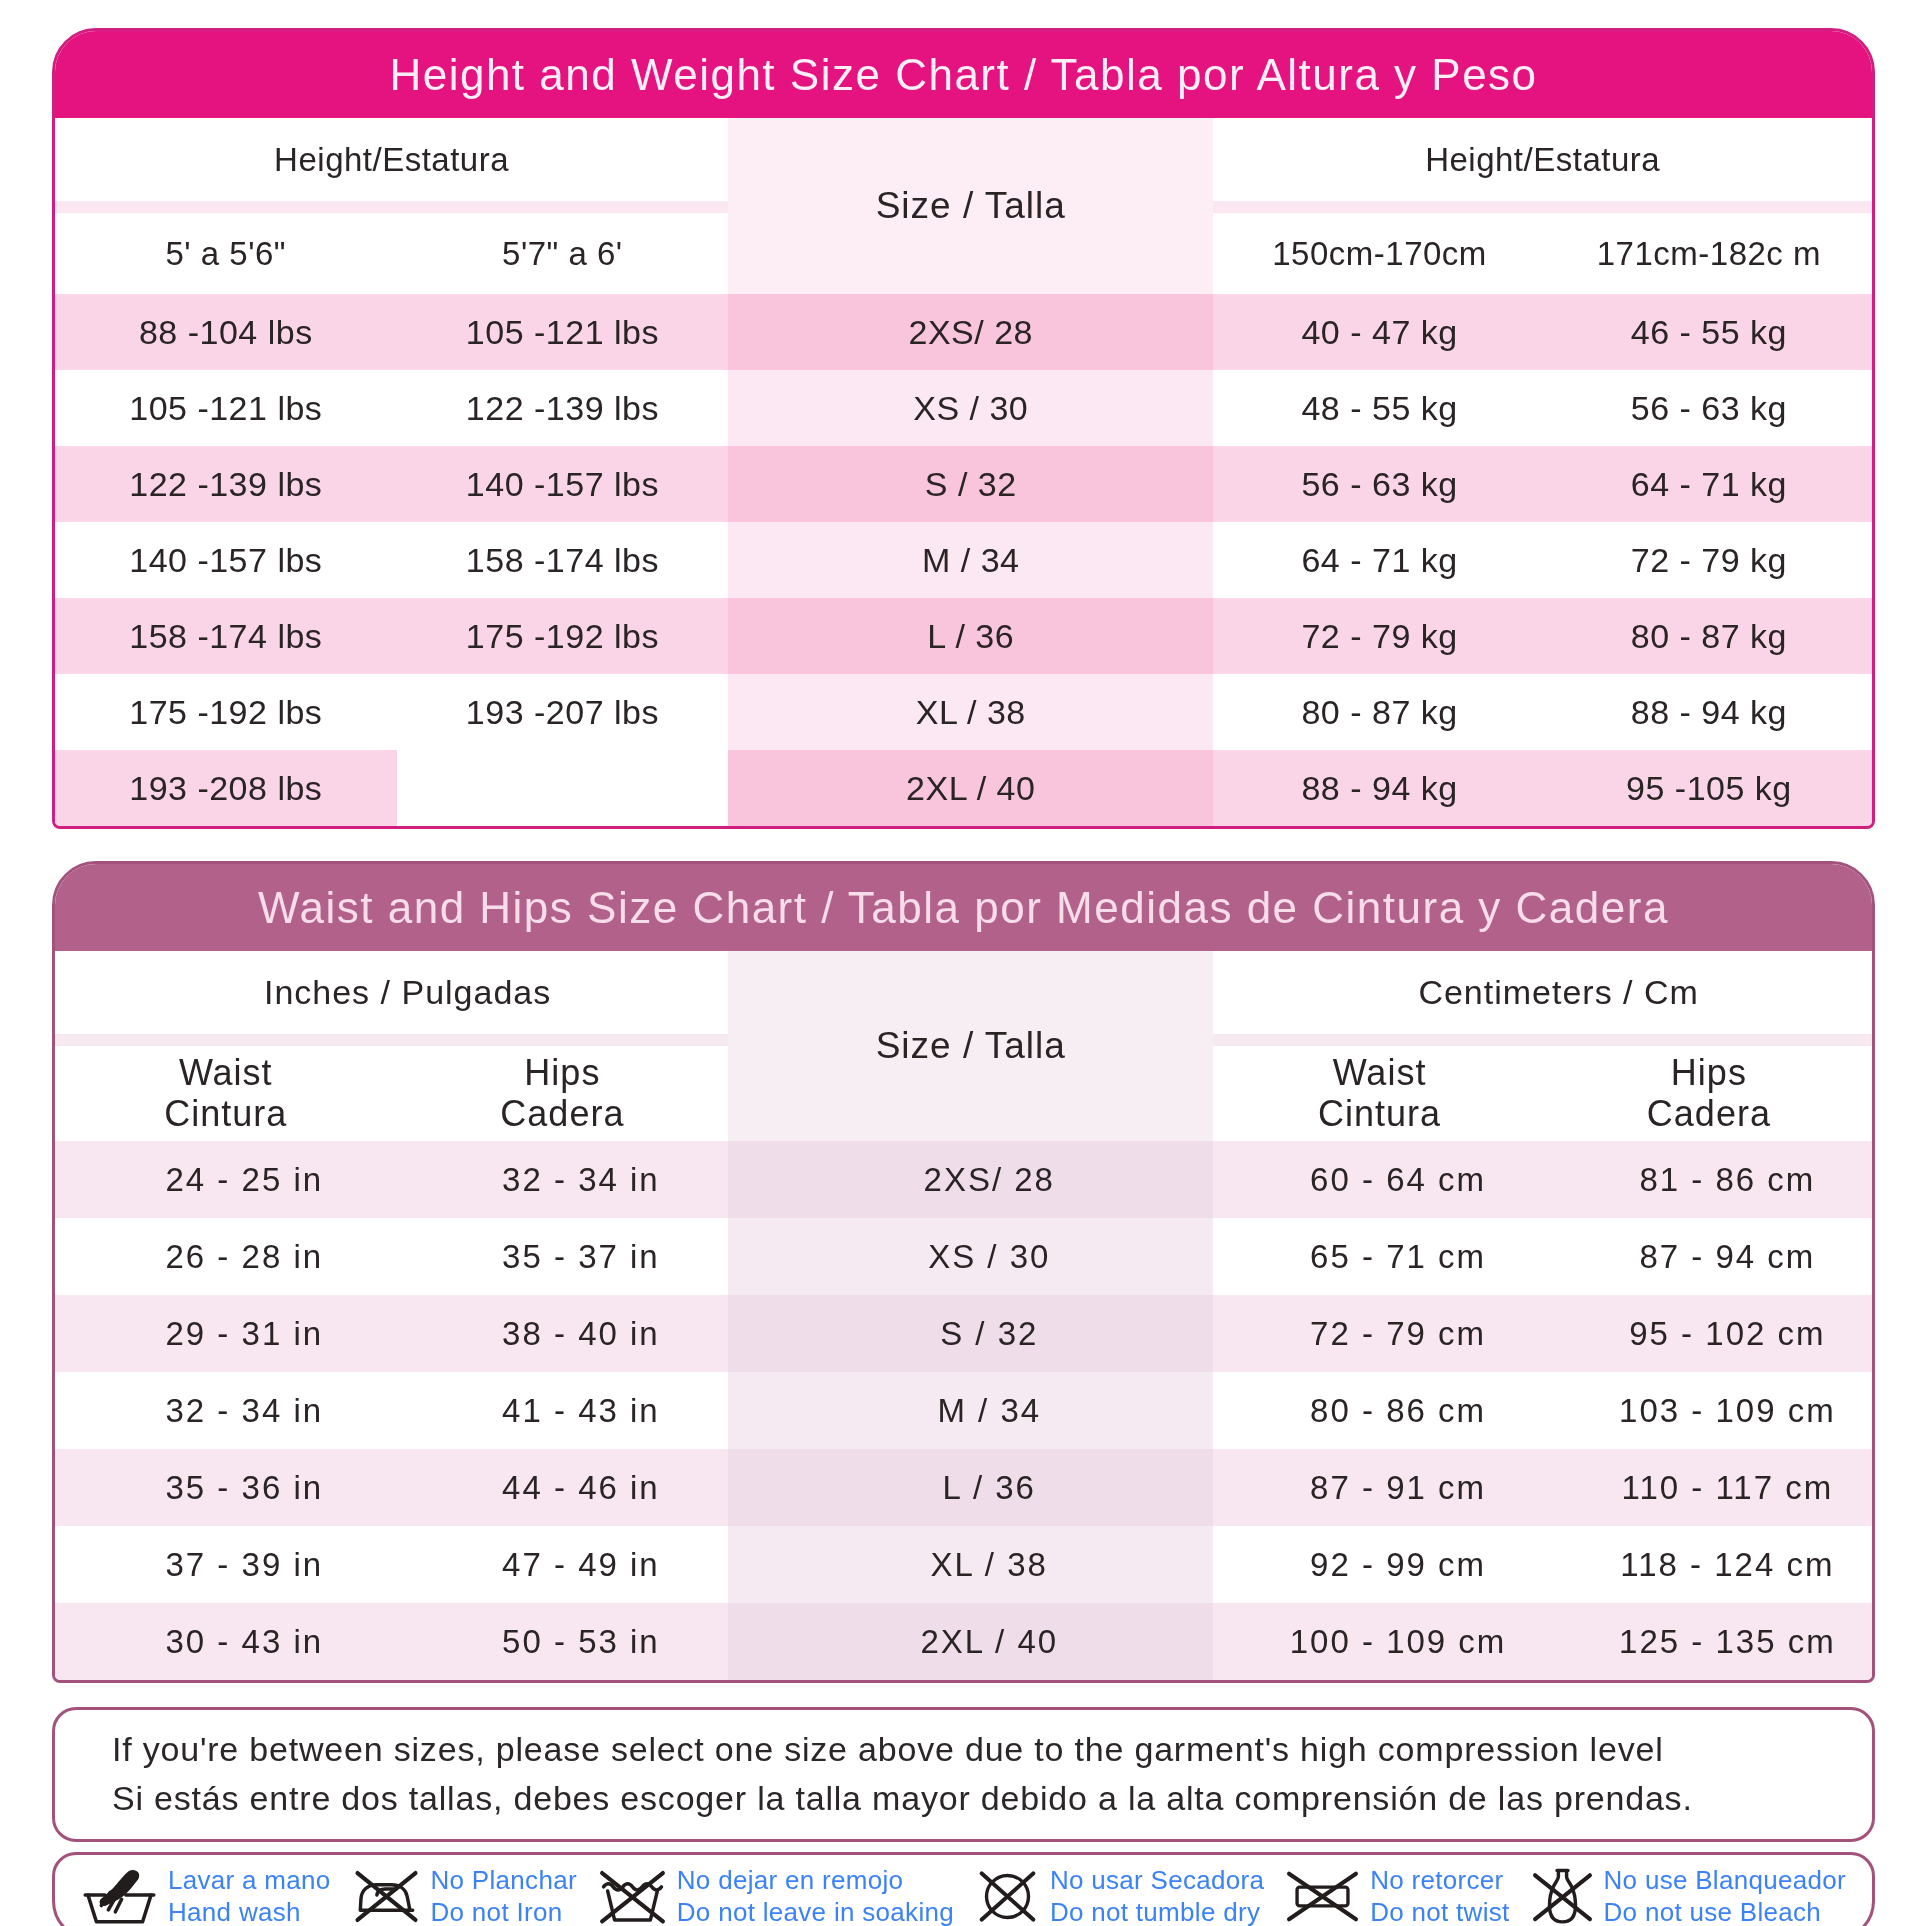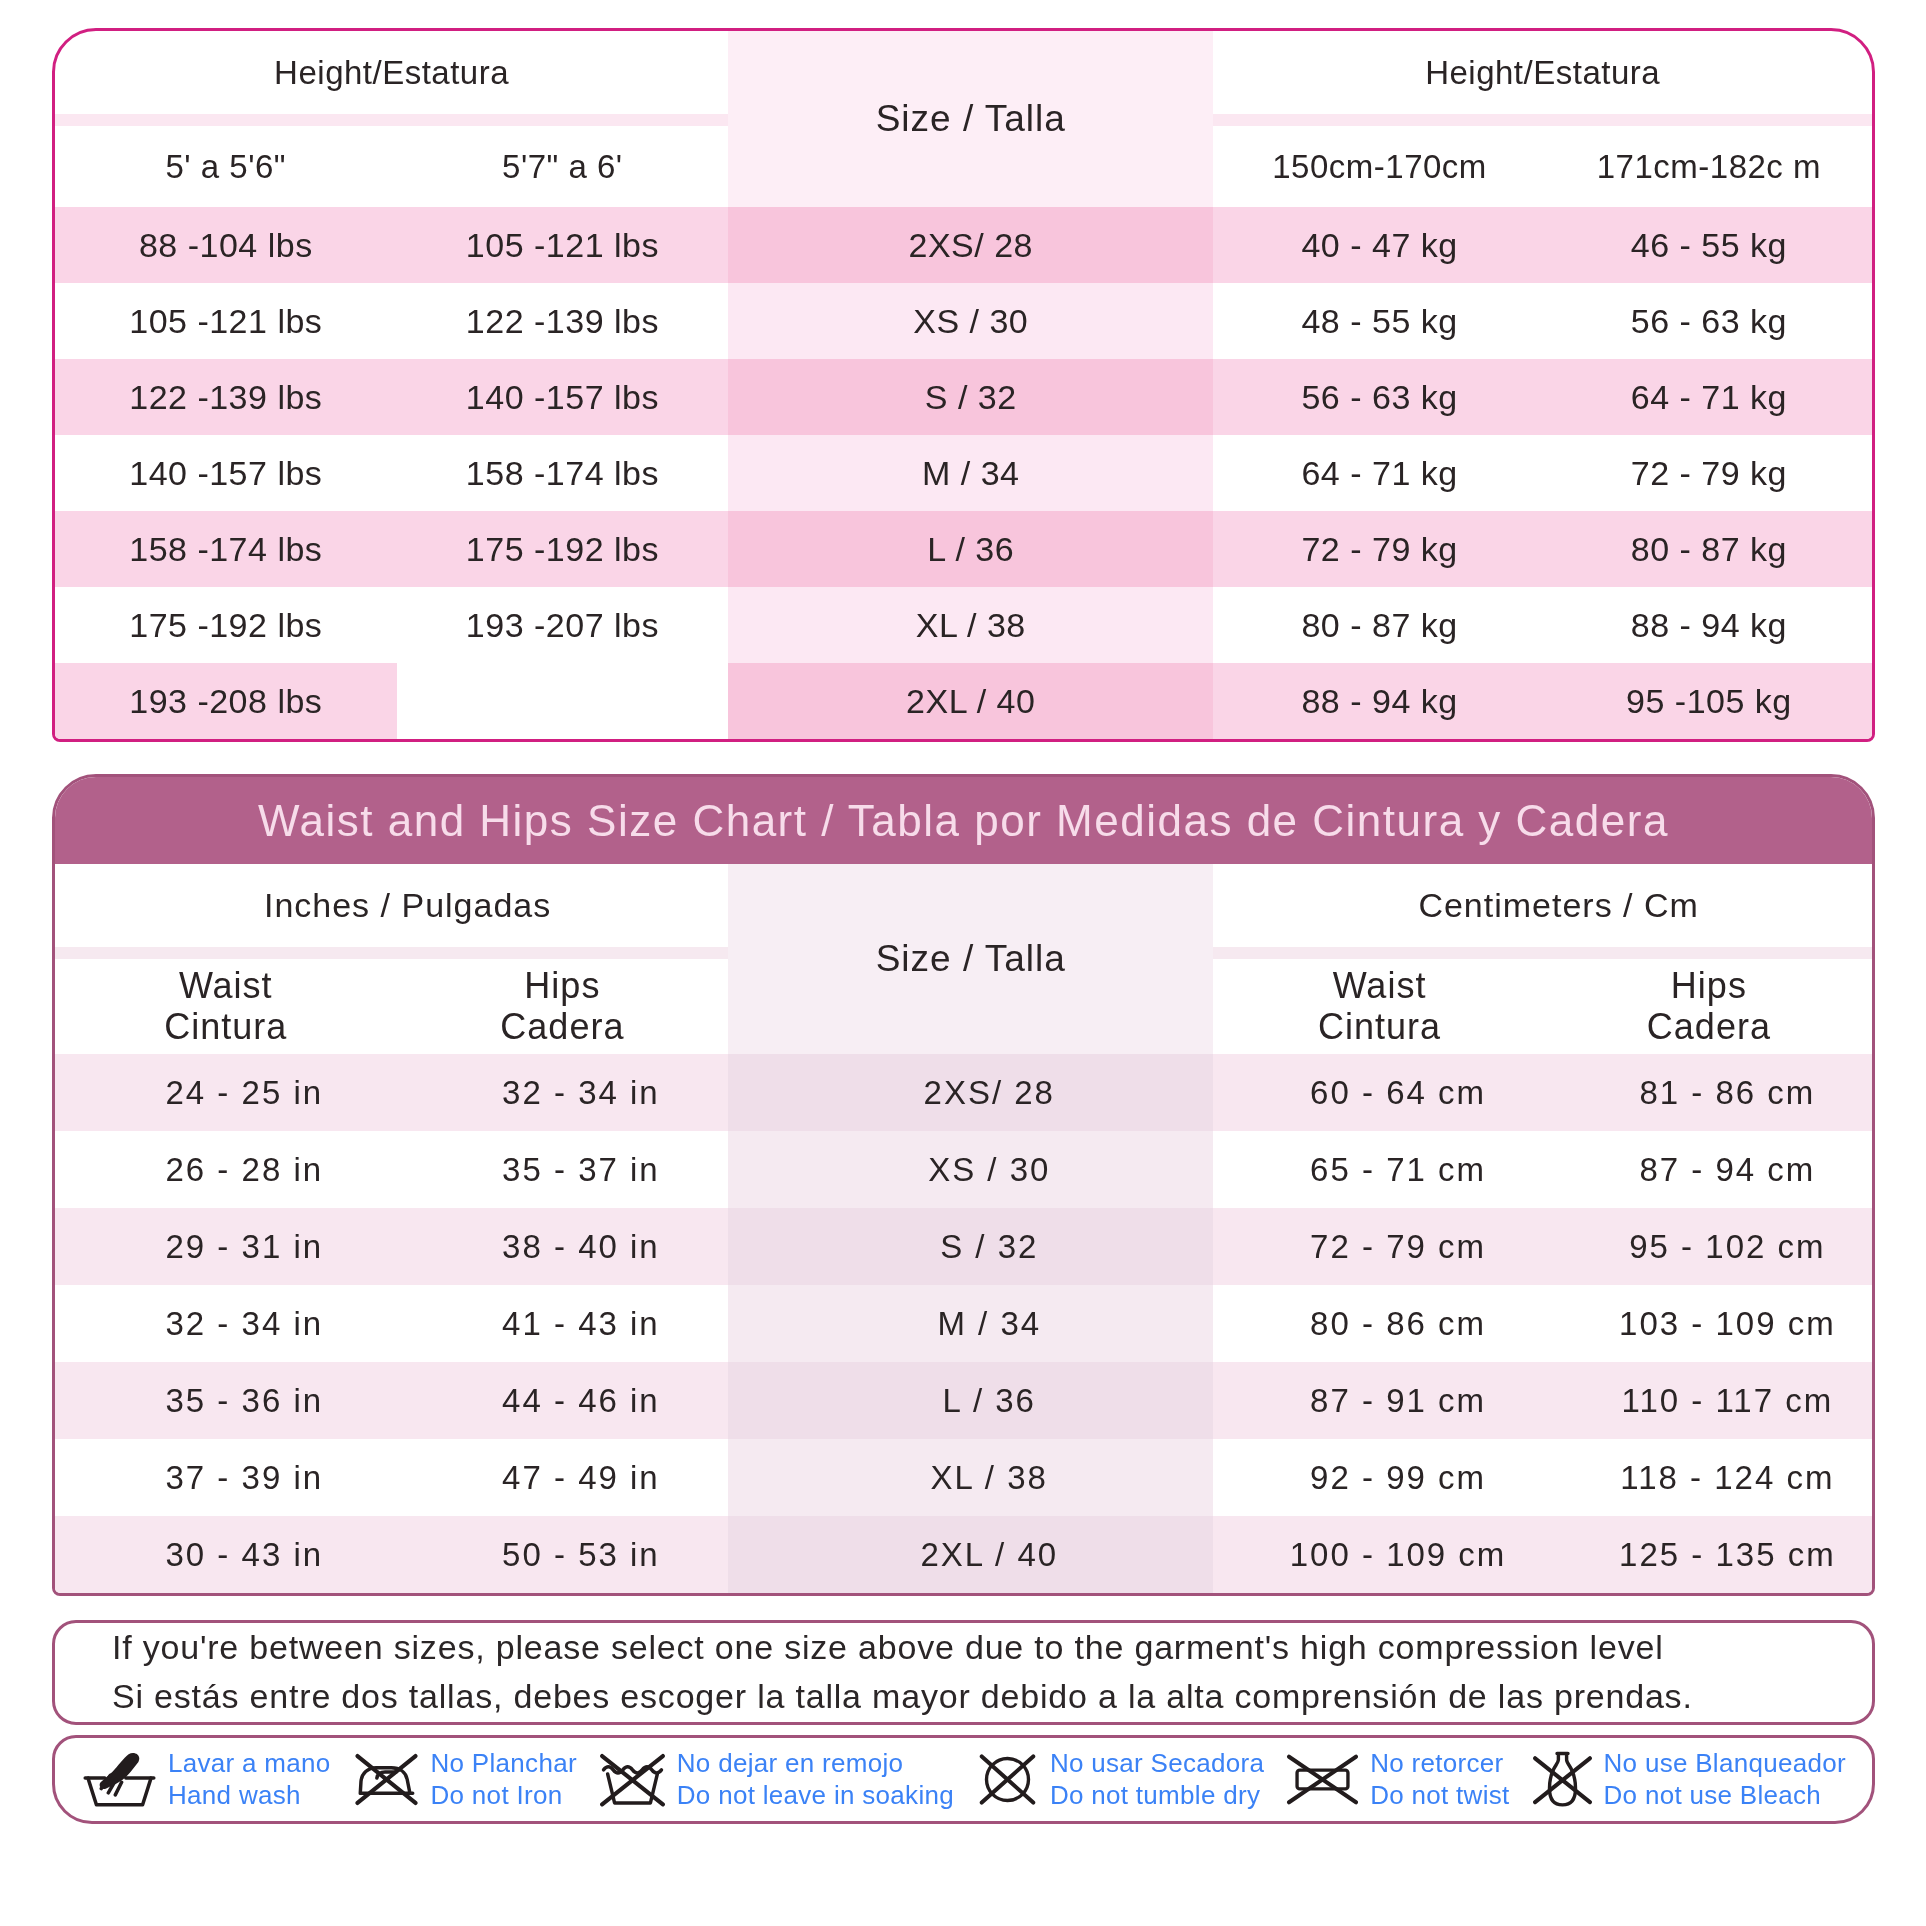--- a/index.html
+++ b/index.html
@@ -43,39 +43,40 @@
   .t1 .mid{background:#fce8f3;}
   .t1 .pink.mid{background:#f8c5dc;}
   .t1 .sizehead{background:#fdeef6;}
   .t2 .pink{background:#f8e7f0;}
   .t2 .mid{background:#f5eaf1;}
   .t2 .pink.mid{background:#efdee9;}
   .t2 .sizehead{background:#f7eef4;}
 
   
   .note{margin-top:24px;border:3px solid #a2527b;border-radius:24px;
-        padding:0 57px;font-size:34px;letter-spacing:0.8px;line-height:1.45;color:#2b2627;}
+        padding:15px 57px;font-size:34px;letter-spacing:0.8px;line-height:1.45;color:#2b2627;}
   .note div{white-space:nowrap;}
   .care{margin-top:10px;border:3px solid #a2527b;border-radius:24px 24px 40px 40px;
         height:83px;display:flex;align-items:center;justify-content:space-between;
         padding:0 26px;}
   .care-item{display:flex;align-items:center;gap:10px;}
   .care-label{font-size:26px;line-height:1.25;color:#3b82f6;letter-spacing:0.3px;}
   .care-svg{display:block;}
   .care-svg path,.care-svg circle,.care-svg rect{stroke:#221c1d;fill:none;stroke-width:5;
         stroke-linecap:round;stroke-linejoin:round;}
   .care-svg .fill{fill:#221c1d;stroke:none;}
   .care-svg .thick{stroke-width:6;}
 </style>
 </head>
 <body>
 
 <div class="wrap">
 
   <div class="card t1">
+    <div class="bar">Height and Weight Size Chart / Tabla por Altura y Peso</div>
     <div class="grid">
       <div class="cell ghead gl sep">Height/Estatura</div>
       <div class="cell sizehead">Size / Talla</div>
       <div class="cell ghead gr sep">Height/Estatura</div>
 
       <div class="cell sub c1 r2">5' a 5'6"</div>
       <div class="cell sub c2 r2">5'7" a 6'</div>
       <div class="cell sub c4 r2">150cm-170cm</div>
       <div class="cell sub c5 r2">171cm-182c m</div>
 

